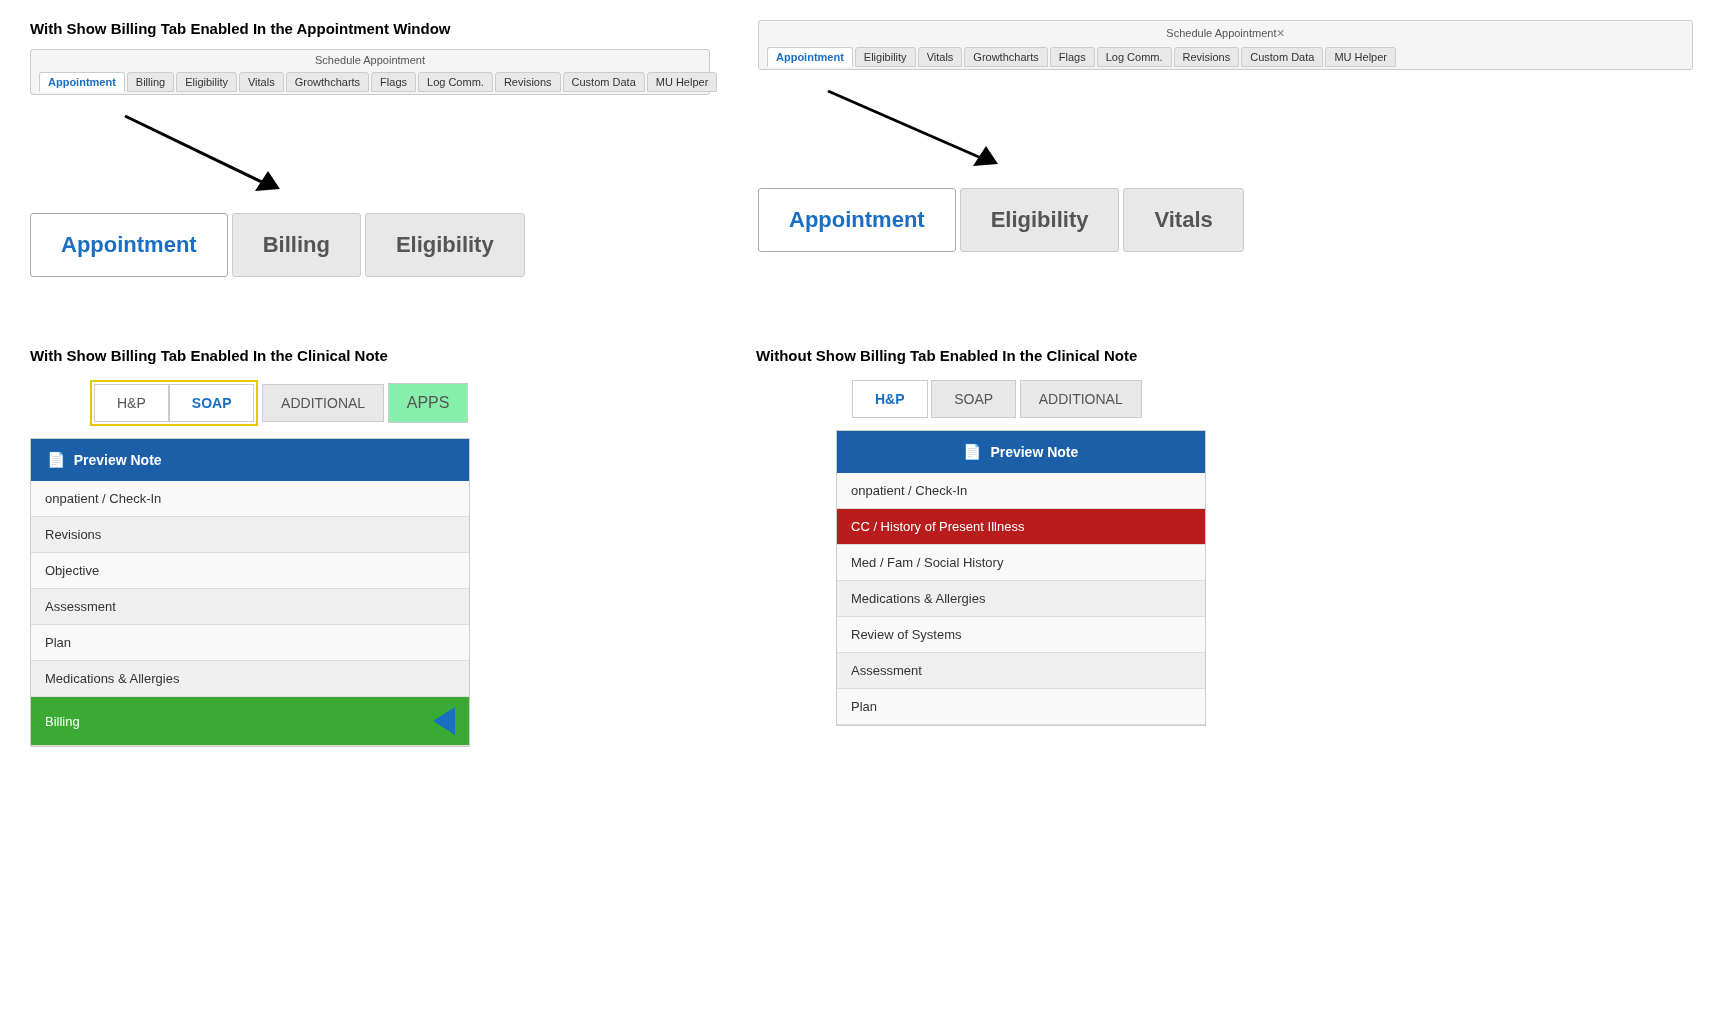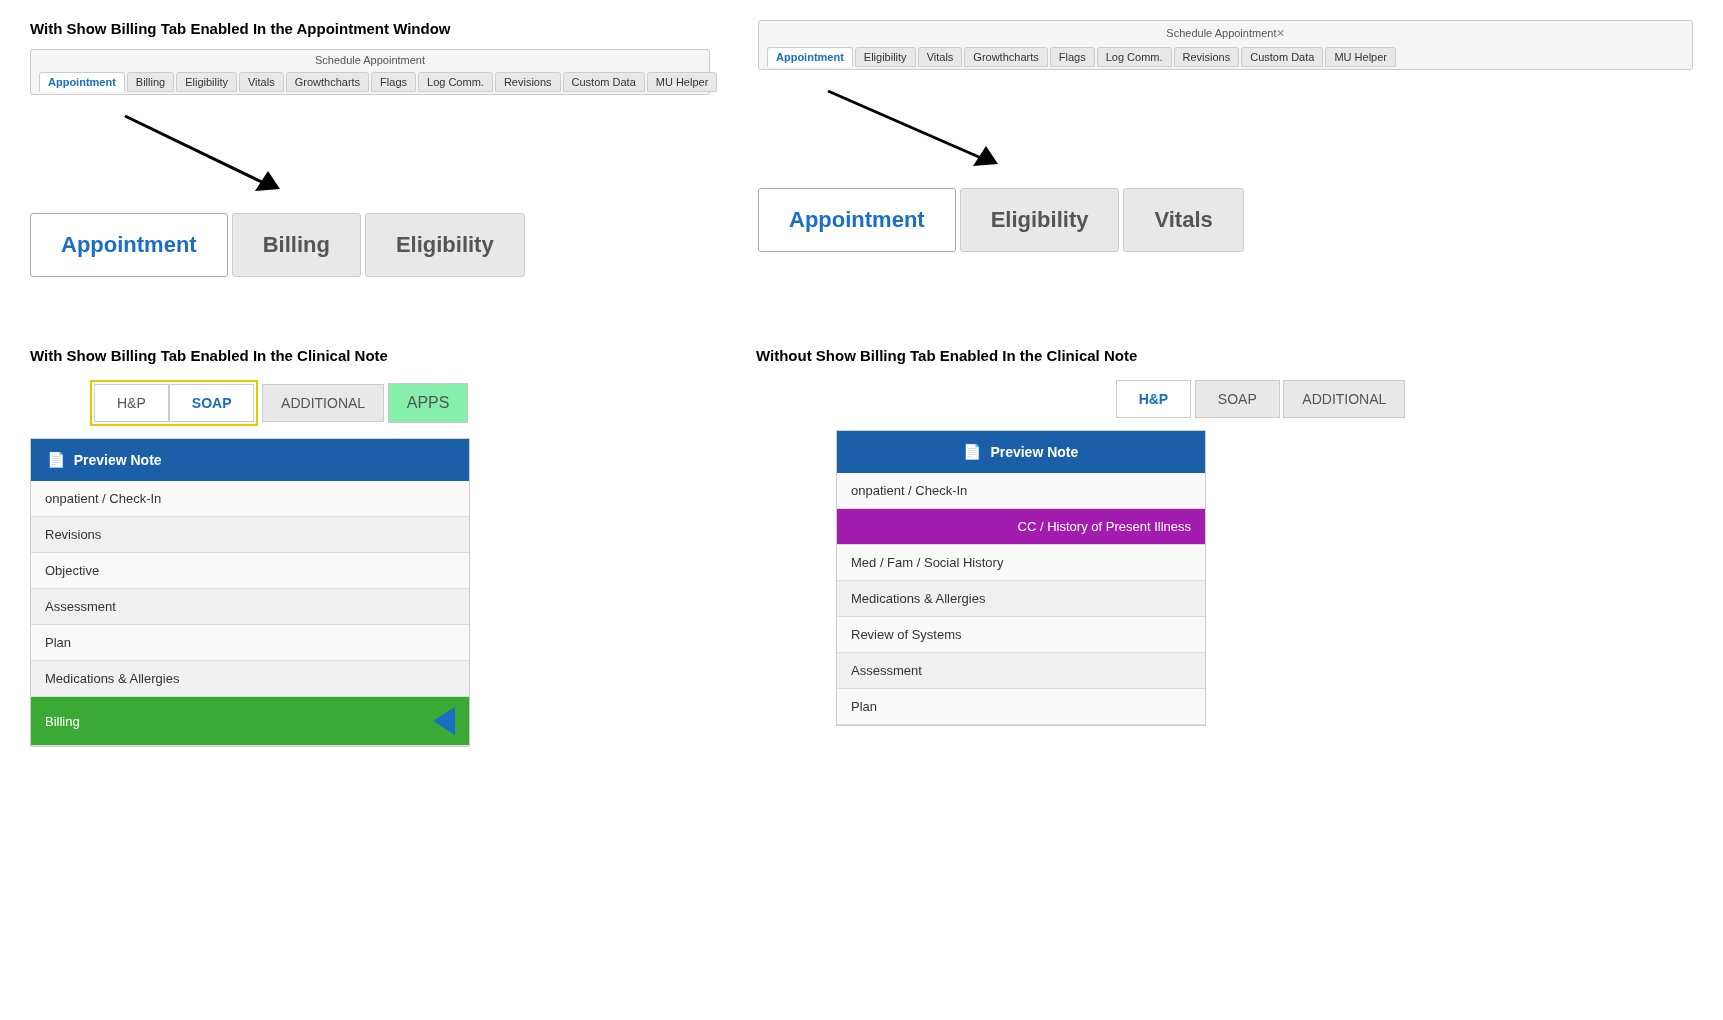--- a/index.html
+++ b/index.html
@@ -186,23 +186,22 @@
       background: #f9f9f9;
       font-size: 13px;
       color: #333;
     }
 
     .preview-row:nth-child(odd) {
       background: #f0f0f0;
     }
 
     .preview-row.highlighted-green-right {
-      background: #a21caf;
+      background: #b91c1c;
       color: #fff;
-      text-align: right;
     }
 
     
     .blue-arrow-row {
       background: #3aaa35;
       color: #fff;
       padding: 10px 14px;
       border-bottom: 1px solid #ddd;
       font-size: 13px;
       display: flex;
@@ -340,21 +339,21 @@
         <div class="blue-arrow-row">
           <span>Billing</span>
           <span class="blue-arrow-indicator"></span>
         </div>
       </div>
     </div>
 
     <div class="bottom-right">
       <div class="section-heading">Without Show Billing Tab Enabled In the Clinical Note</div>
 
-      <div style="margin: 16px 0 12px 72px; text-align: center;">
+      <div style="margin: 16px 0 12px 96px;">
         <div class="clinical-tab active-blue" style="display:inline-block; background:#fff; border:1px solid #ccc; padding:10px 22px; font-size:14px;">H&amp;P</div>
         <div class="clinical-tab" style="display:inline-block; background:#e8e8e8; color:#555; border:1px solid #ccc; padding:10px 22px; font-size:14px;">SOAP</div>
         <div class="clinical-tab" style="display:inline-block; background:#e8e8e8; color:#555; border:1px solid #ccc; padding:10px 18px; font-size:14px;">ADDITIONAL</div>
       </div>
 
       <div class="preview-panel-right" style="width: 370px; margin-left: 80px;">
         <div class="preview-header-right">
           <span style="font-size:15px;">📄</span>
           <span>Preview Note</span>
         </div>

